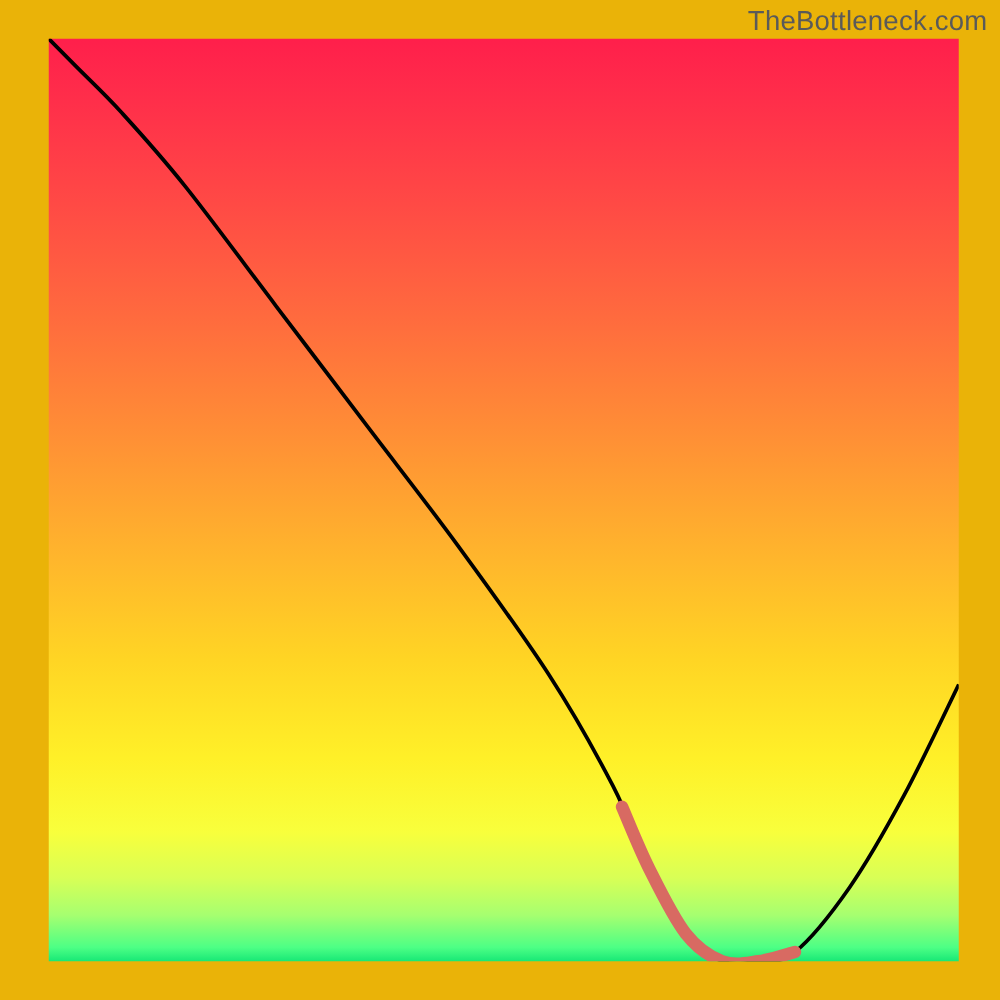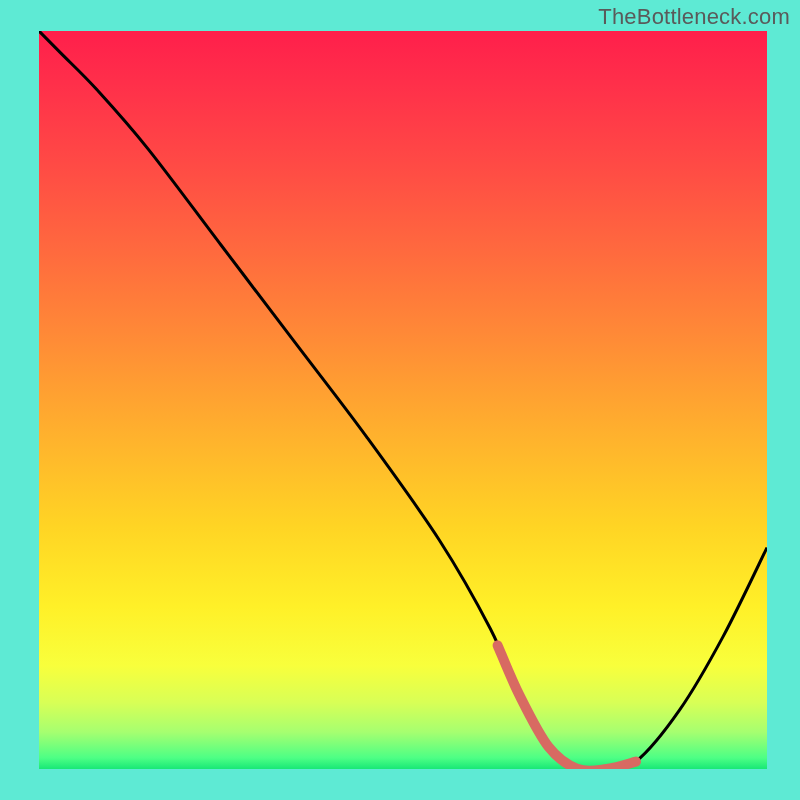--- a/index.html
+++ b/index.html
@@ -8,21 +8,21 @@
     width: 800px;
     height: 800px;
     background: #000;
     overflow: hidden;
     font-family: Arial, Helvetica, sans-serif;
   }
   .stage {
     position: relative;
     width: 800px;
     height: 800px;
-    background: #5eead4;
+    background: #eab308;
   }
   .watermark {
     position: absolute;
     top: 4px;
     right: 10px;
     color: #5a5a5a;
     font-size: 22px;
     font-weight: 500;
     letter-spacing: 0.2px;
     z-index: 10;

